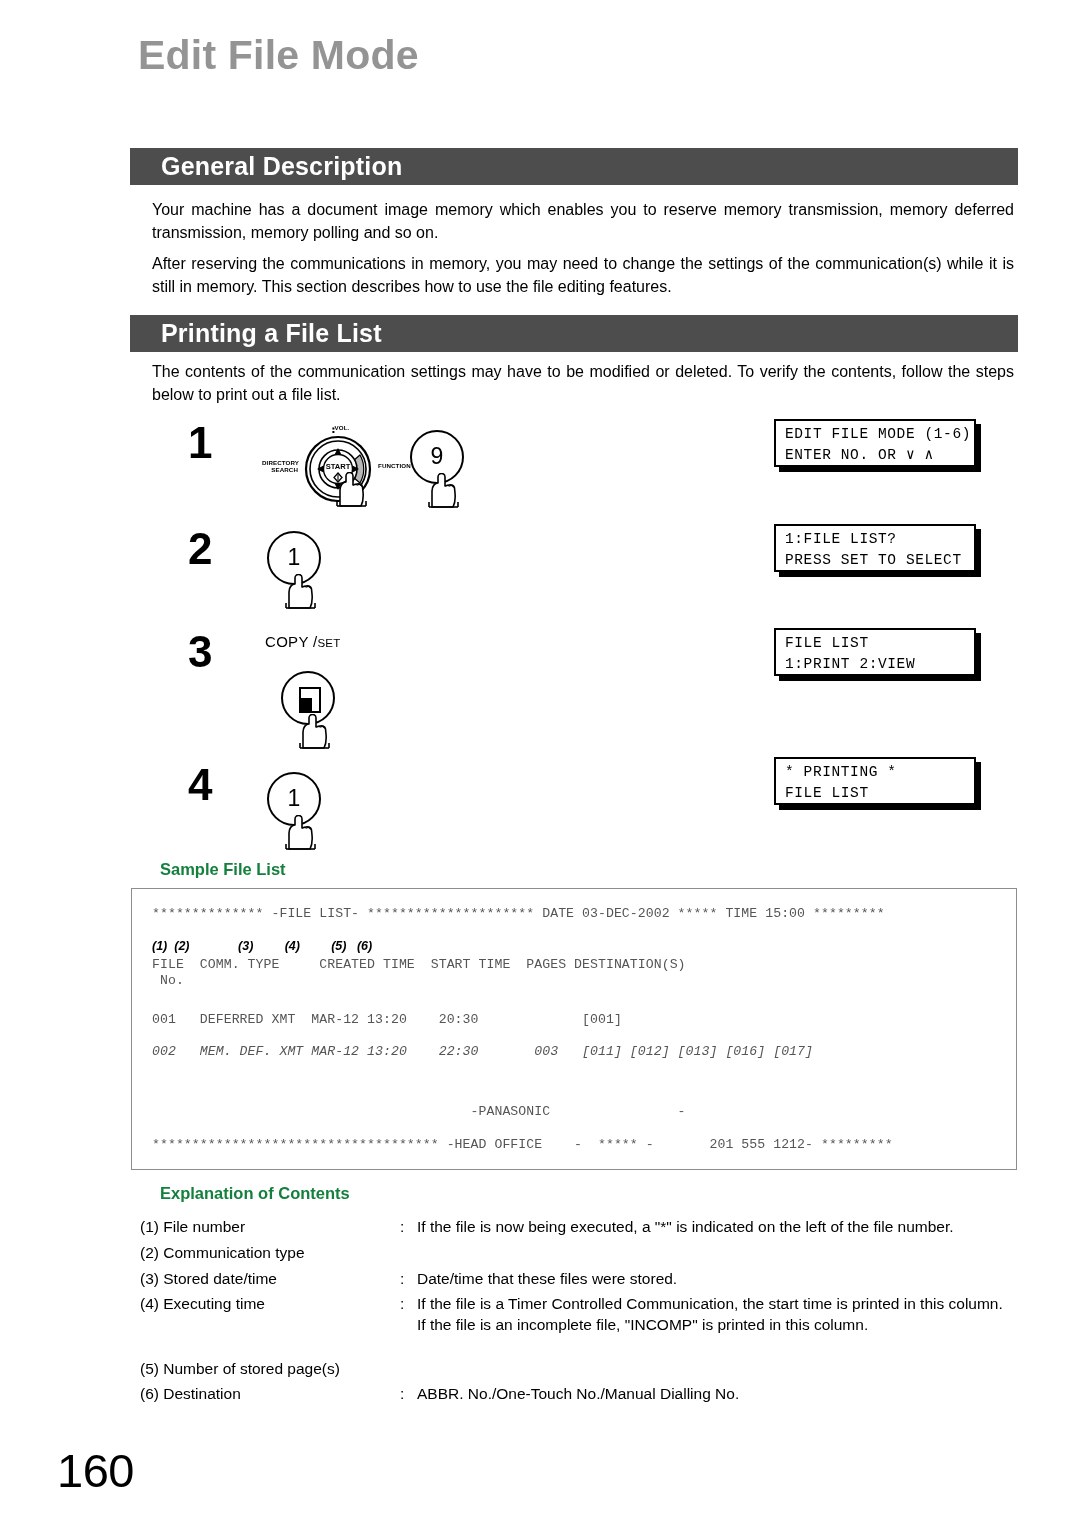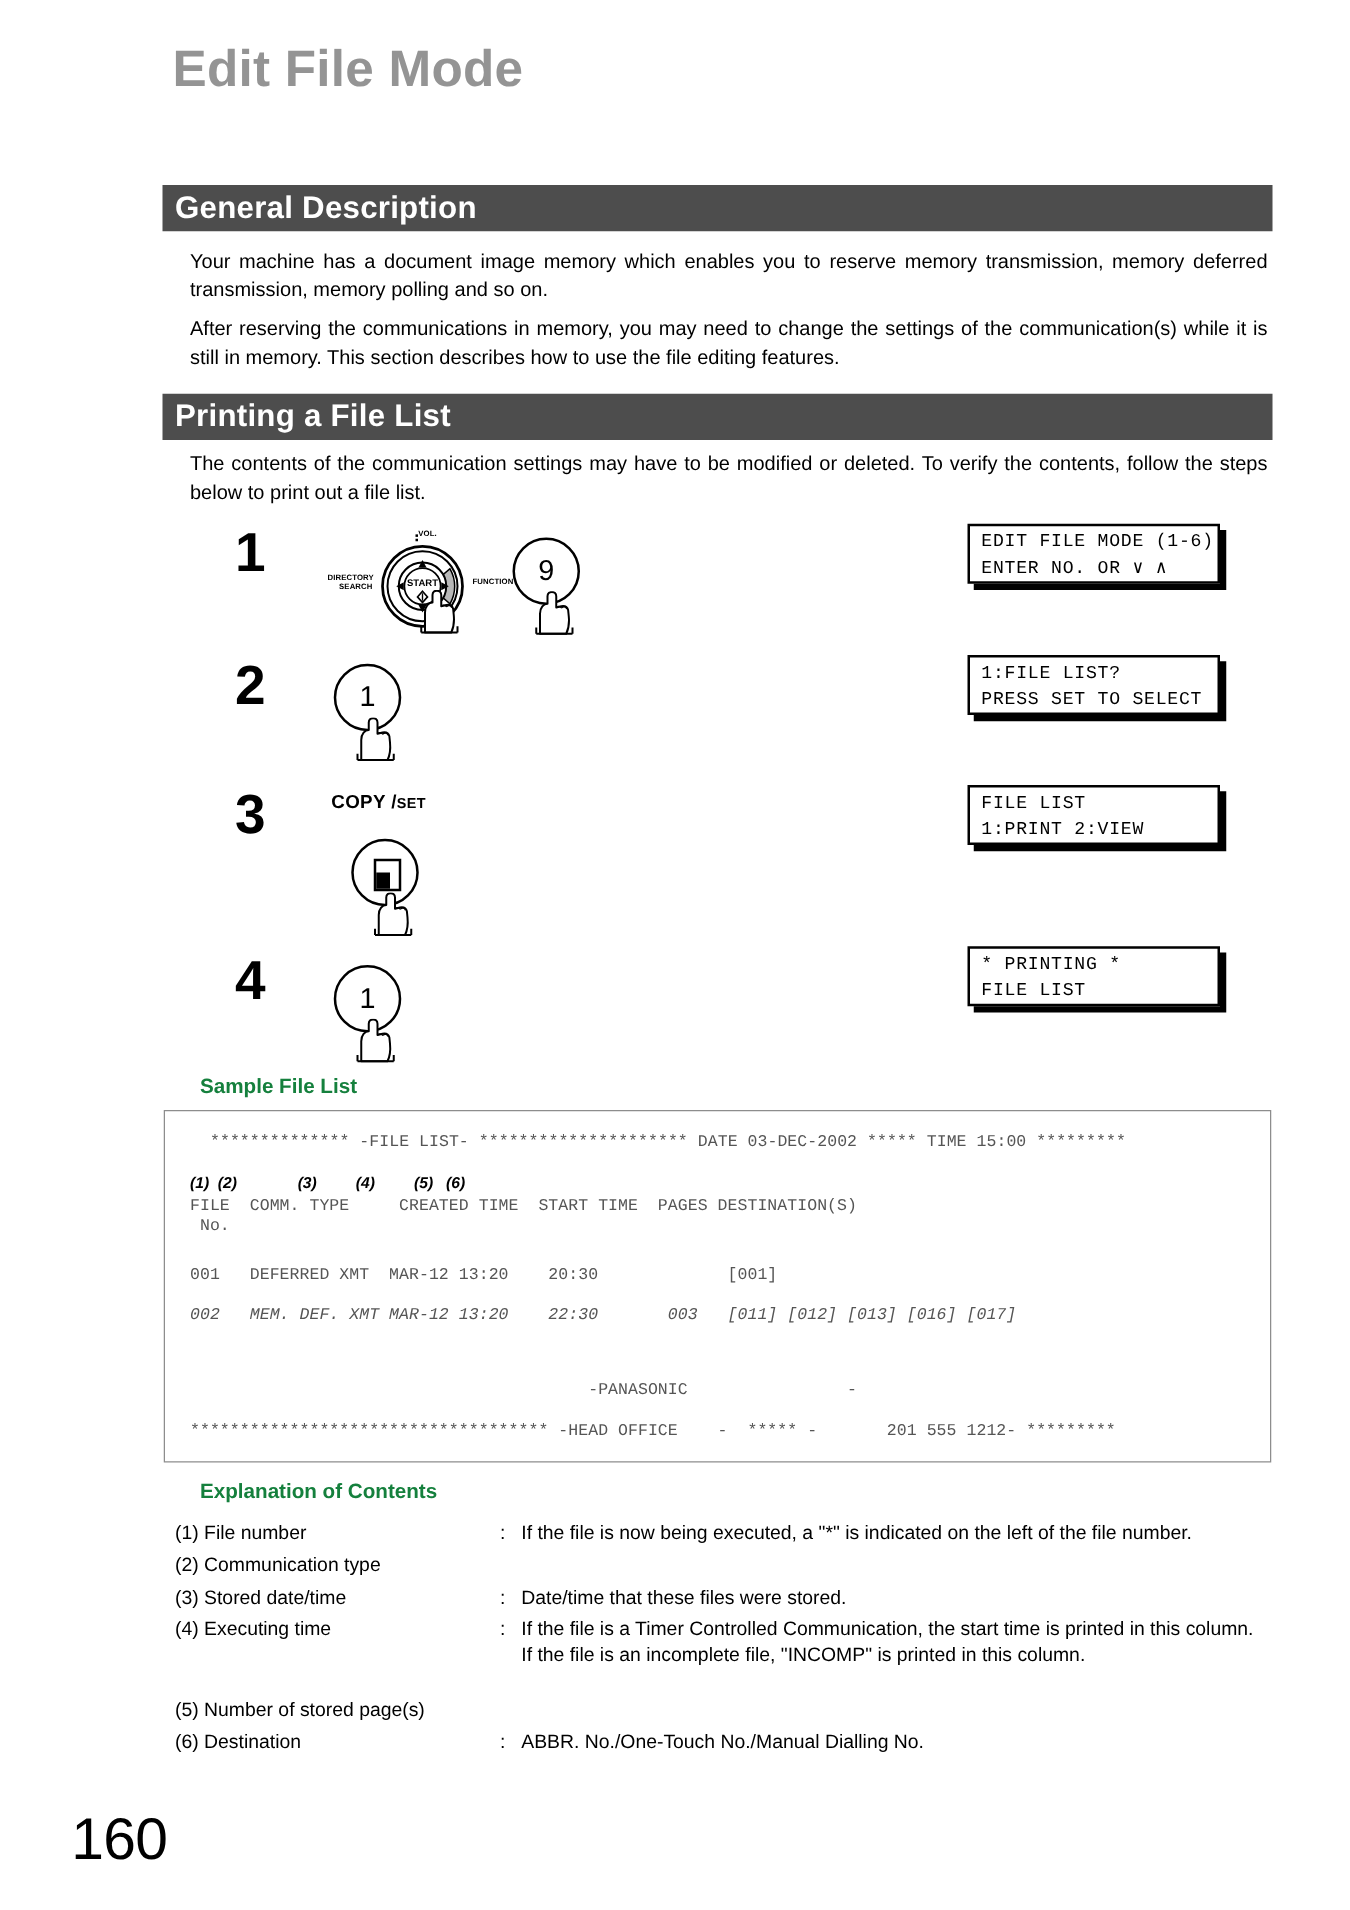--- a/index.html
+++ b/index.html
@@ -31,21 +31,21 @@
   .section-bar {
     position: absolute;
     left: 130px;
     width: 888px;
     height: 37px;
     background: #4d4d4d;
     color: #ffffff;
     font-size: 25px;
     font-weight: bold;
     line-height: 37px;
-    padding-left: 10px;
+    padding-left: 31px;
     box-sizing: border-box;
     letter-spacing: 0.2px;
   }
   #bar-general { top: 148px; }
   #bar-printing { top: 315px; }
 
   
   .para {
     position: absolute;
     left: 152px;
@@ -110,21 +110,21 @@
     bottom: 0px;
     width: 11px;
     height: 13px;
     background: #000;
   }
   .copyset-label {
     position: absolute;
     left: 265px;
     top: 633px;
     font-size: 15px;
-    font-weight: bold;
+    font-weight: normal;
     letter-spacing: 0.3px;
   }
   .copyset-label .small { font-size: 11.5px; }
 
   
   .hand {
     position: absolute;
     width: 40px;
     height: 36px;
   }
@@ -197,21 +197,21 @@
     background: #fff;
     box-sizing: border-box;
     font-family: "Liberation Mono", monospace;
     font-size: 13.2px;
     color: #555555;
     white-space: pre;
     letter-spacing: 0.05px;
     line-height: 16px;
   }
   .fl-line { position: absolute; left: 20px; }
-  #fl-head   { top: 17px; margin-left: 16px; }
+  #fl-head   { top: 17px; }
   #fl-marks  { top: 49px; font-family: "Liberation Sans", sans-serif;
                font-size: 12.5px; font-weight: bold; font-style: italic;
                color: #000; letter-spacing: 0; }
   #fl-cols   { top: 68px; }
   #fl-colsub { top: 84px; }
   #fl-row1   { top: 123px; }
   #fl-row2   { top: 155px; font-style: italic; }
   #fl-pana   { top: 215px; }
   #fl-foot   { top: 248px; }
 

